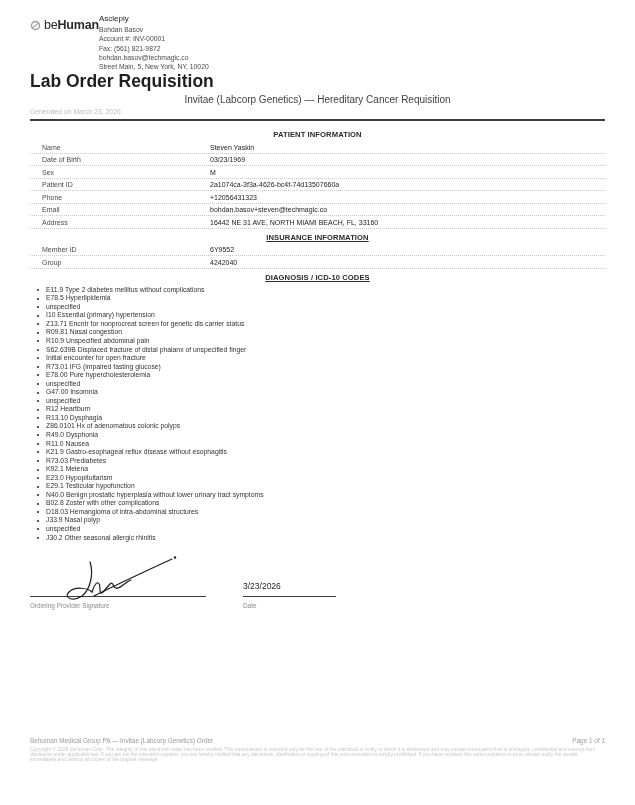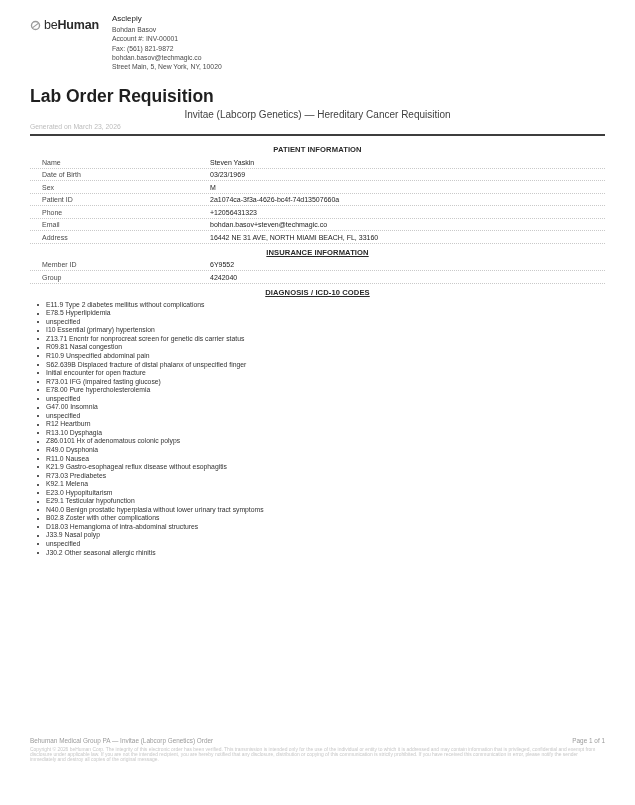--- a/index.html
+++ b/index.html
@@ -4,29 +4,29 @@
 <style>
   * { margin:0; padding:0; box-sizing:border-box; }
   html,body { background:#e9e9e9; }
   body { font-family:"Liberation Sans","DejaVu Sans",sans-serif; color:#333; }
   .page{
     width:635px; height:805px; background:#fff; position:relative;
     padding:14px 30px; margin:0 auto; overflow:hidden;
     font-size:7px; color:#3c3c3c;
   }
   
-  .hdr{ display:flex; align-items:flex-start; gap:13px; }
+  .hdr{ display:flex; align-items:flex-start; }
   .logo{ display:flex; align-items:center; gap:3px; padding-top:4px; }
   .logo-icon{ display:inline-flex; }
   .logo-text{ font-size:12.5px; letter-spacing:-0.2px; color:#2b2b2b; }
   .logo-text b{ font-weight:bold; }
   .practice{ line-height:9.2px; font-size:6.8px; color:#4a4a4a; }
   .practice .pname{ font-size:8px; font-weight:normal; color:#222; margin-bottom:2px; }
   
-  .title-block{ margin-top:15px; }
+  .title-block{ }
   .h1{ font-size:17.5px; font-weight:bold; color:#1f1f1f; line-height:20px; }
   .subtitle{ font-size:10px; color:#3f3f3f; margin-top:3px;text-align:center; }
   .generated{ font-size:6.8px; color:#bcbcbc; margin-top:3px; }
   .rule{ border:none; border-top:2px solid #3d3d3d; margin-top:4px; }
   
   .sec-head{ font-size:7.6px; font-weight:bold; color:#2a2a2a; letter-spacing:0.1px;text-align:center; }
   .sec-head.first{ margin-top:9px; }
   .sec-head.mid{ margin-top:4px;text-decoration:underline; }
   .info-table{ margin-top:2px; }
   .info-row{ display:flex; border-bottom:1px dotted #c9c9c9; padding:2.5px 0 2px 0; }
@@ -196,20 +196,42 @@
       <li class="dx-item">D18.03 Hemangioma of intra-abdominal structures</li>
 
       <li class="dx-item">J33.9 Nasal polyp</li>
 
       <li class="dx-item">unspecified</li>
 
       <li class="dx-item">J30.2 Other seasonal allergic rhinitis</li>
 
   </ul>
 
+  <div class="sig-area">
+    <div class="sig-col">
+      <div class="sig-spacer"></div>
+      <span class="sig-draw">
+        <svg width="140" height="52" viewBox="0 0 140 52">
+          <g fill="none" stroke="#1c1c1c" stroke-width="1.2" stroke-linecap="round">
+            <path d="M32 14 C36 26 32 42 24 48 C15 54 5 50 11 44 C17 38 30 40 34 44"></path>
+            <path d="M34 44 c4 -12 8 -12 8 -2 c0 8 6 -2 10 -6 c4 -4 2 6 8 4 c4 -1 7 -6 13 -8"></path>
+            <path d="M36 48 C60 36 90 22 114 11"></path>
+            <circle cx="117" cy="9.5" r="1.2" fill="#1c1c1c" stroke="none"></circle>
+          </g>
+        </svg>
+      </span>
+      <div class="sig-line"></div>
+      <div class="sig-label">Ordering Provider Signature</div>
+    </div>
+    <div class="date-col">
+      <div class="date-value">3/23/2026</div>
+      <div class="sig-line"></div>
+      <div class="sig-label">Date</div>
+    </div>
+  </div>
 
   <div class="footer">
     <div class="footer-row">
       <span>Behuman Medical Group PA — Invitae (Labcorp Genetics) Order</span>
       <span>Page 1 of 1</span>
     </div>
     <div class="fine-print">Copyright © 2026 beHuman Corp. The integrity of this electronic order has been verified. This transmission is intended only for the use of the individual or entity to which it is addressed and may contain information that is privileged, confidential and exempt from disclosure under applicable law. If you are not the intended recipient, you are hereby notified that any disclosure, distribution or copying of this communication is strictly prohibited. If you have received this communication in error, please notify the sender immediately and destroy all copies of the original message.</div>
   </div>
 
 </div>

